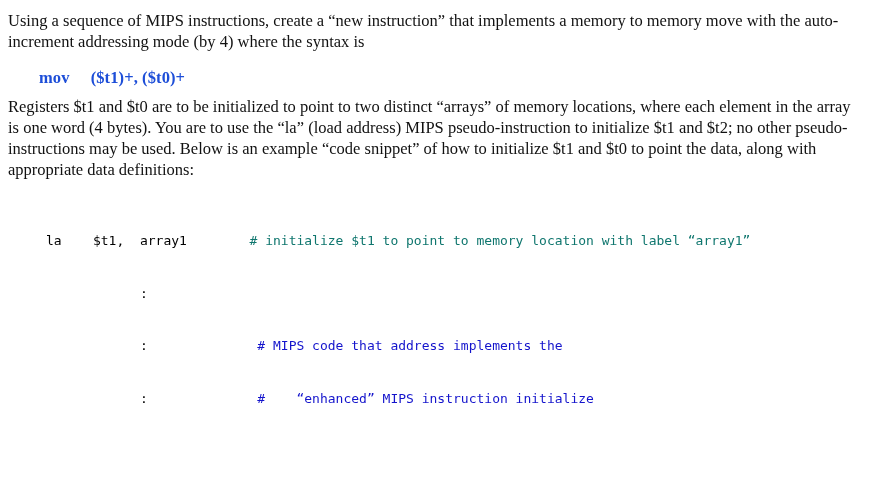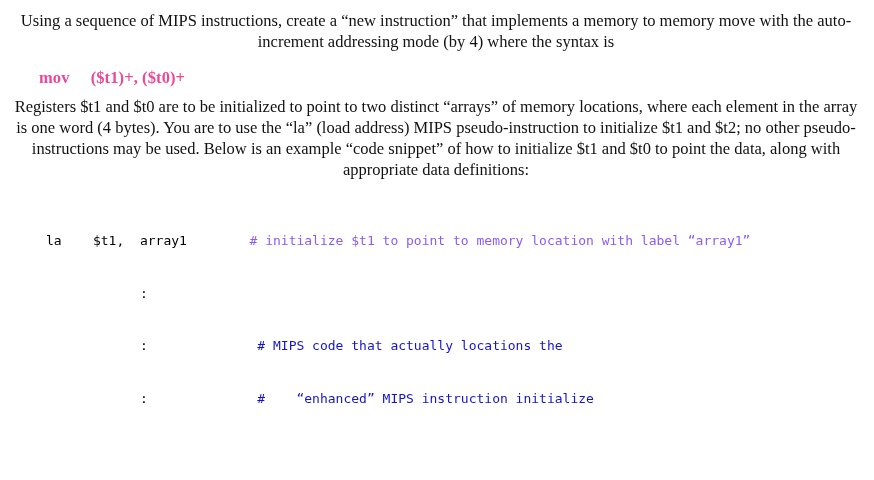--- a/index.html
+++ b/index.html
@@ -21,62 +21,62 @@
     box-sizing: border-box;
     padding: 6px 10px 0 8px;
   }
   .para {
     font-family: "Liberation Serif", "DejaVu Serif", serif;
     font-size: 16.5px;
     line-height: 21px;
     color: #111111;
     margin: 0;
     width: 856px;
-    text-align: center;
+    text-align: left;
   }
   .para-1 { margin-top: 4px; }
   .syntax-line {
     font-family: "Liberation Serif", "DejaVu Serif", serif;
     font-size: 16.5px;
     font-weight: bold;
-    color: #ec4899;
+    color: #1d4ed8;
     margin: 16px 0 0 0;
     padding-left: 31px;
     white-space: pre;
     letter-spacing: 0.1px;
   }
   .para-2 { margin-top: 8px; }
 
   .code-block {
     margin-top: 17px;
     padding-left: 38px;
     font-family: "DejaVu Sans Mono", "Liberation Mono", monospace;
     font-size: 13px;
     line-height: 17.5px;
     white-space: pre;
     color: #000000;
   }
   .code-line { white-space: pre; display: block; height: 17.5px; }
-  .cmt-green { color: #8b5cf6; margin-top: 8px; }
+  .cmt-green { color: #0f766e; margin-top: 8px; }
   .cmt-blue  { color: #1414cc; }
 </style>
 </head>
 <body>
 
 <div class="page">
 
   <p class="para para-1">Using a sequence of MIPS instructions, create a “new instruction” that implements a memory to memory move with the auto-increment addressing mode (by 4) where the syntax is</p>
 
   <div class="syntax-line">mov     ($t1)+, ($t0)+</div>
 
   <p class="para para-2">Registers $t1 and $t0 are to be initialized to point to two distinct “arrays” of memory locations, where each element in the array is one word (4 bytes). You are to use the “la” (load address) MIPS pseudo-instruction to initialize $t1 and $t2; no other pseudo-instructions may be used. Below is an example “code snippet” of how to initialize $t1 and $t0 to point the data, along with appropriate data definitions:</p>
 
   <div class="code-block">
     <span class="code-line"><span>la    $t1,  array1        </span><span class="cmt-green"># initialize $t1 to point to memory location with label “array1”</span></span>
     <span class="code-line"><span>            :              </span><span class="cmt-green"></span></span>
-    <span class="code-line"><span>            :              </span><span class="cmt-blue"># MIPS code that actually locations the</span></span>
+    <span class="code-line"><span>            :              </span><span class="cmt-blue"># MIPS code that address implements the</span></span>
     <span class="code-line"><span>            :              </span><span class="cmt-blue">#    “enhanced” MIPS instruction initialize</span></span>
     
     
     
   </div>
 
 </div>
 
 </body></html>

